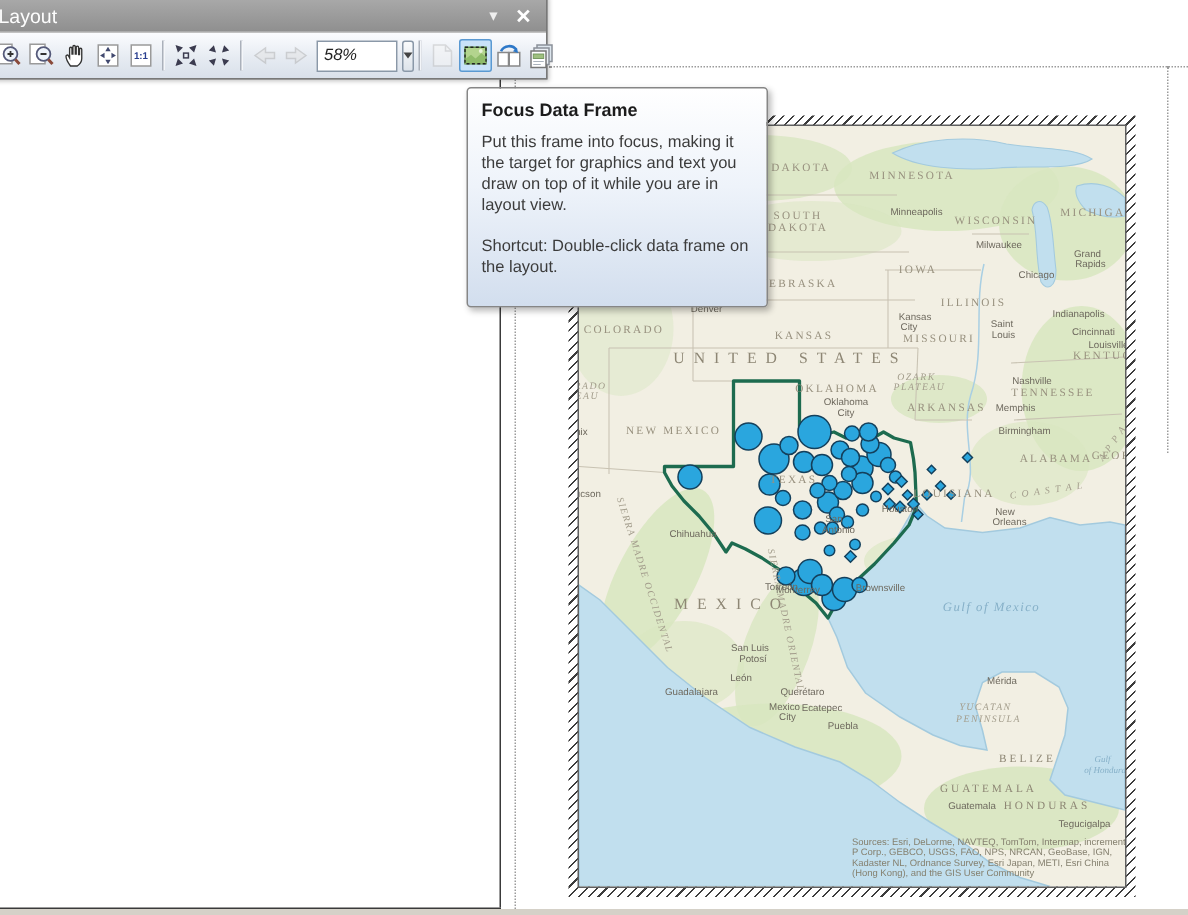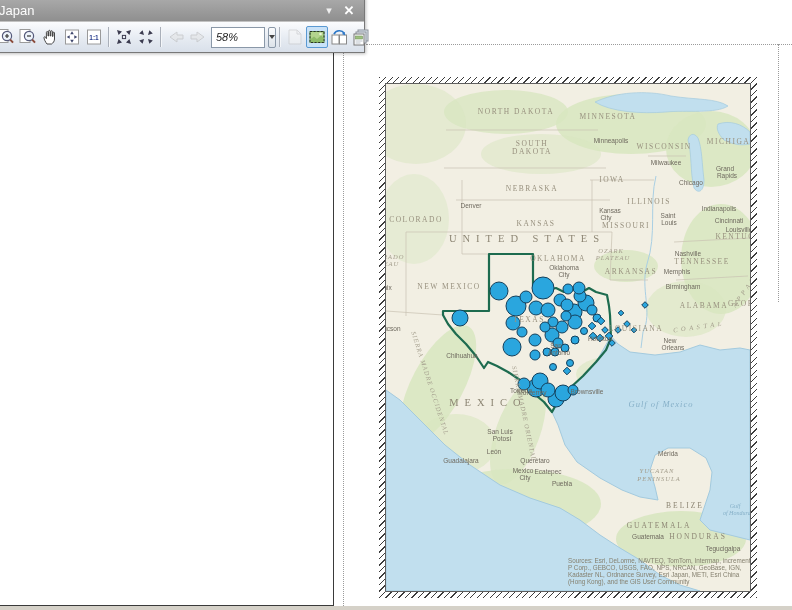--- a/index.html
+++ b/index.html
@@ -266,24 +266,31 @@
         <g id="attrib">
             <text x="182" y="479" class="src">Sources: Esri, DeLorme, NAVTEQ, TomTom, Intermap, increment</text>
             <text x="182" y="486" class="src">P Corp., GEBCO, USGS, FAO, NPS, NRCAN, GeoBase, IGN,</text>
             <text x="182" y="493" class="src">Kadaster NL, Ordnance Survey, Esri Japan, METI, Esri China</text>
             <text x="182" y="500" class="src">(Hong Kong), and the GIS User Community</text>
           </g>
       </svg>
     </div>
   </div>
 
+  <div id="tooltip">
+    <div class="tt-title">Focus Data Frame</div>
+    <div class="tt-body">
+      <p>Put this frame into focus, making it the target for graphics and text you draw on top of it while you are in layout view.</p>
+      <p>Shortcut: Double-click data frame on the layout.</p>
+    </div>
+  </div>
 
   <div id="toolbar-window">
     <div id="titlebar">
-      <span class="title">Japan</span>
+      <span class="title">Layout</span>
       <span class="tb-btn">▾</span>
       <span class="tb-close">✕</span>
     </div>
     <div id="toolrow">
       <div class="tbtn">
           <svg width="18" height="18" viewBox="0 0 18 18">
             <rect x="1" y="1.5" width="10" height="13" fill="#fff" stroke="#9a9a9a"></rect>
             <circle cx="10" cy="8" r="4.6" fill="#eef4fb" stroke="#555a7a" stroke-width="1.2"></circle>
             <path d="M8,8 h4 M10,6 v4" stroke="#333" stroke-width="1.2"></path>
             <path d="M13.2,11.6 16,14.6" stroke="#8a4a3a" stroke-width="2"></path>

